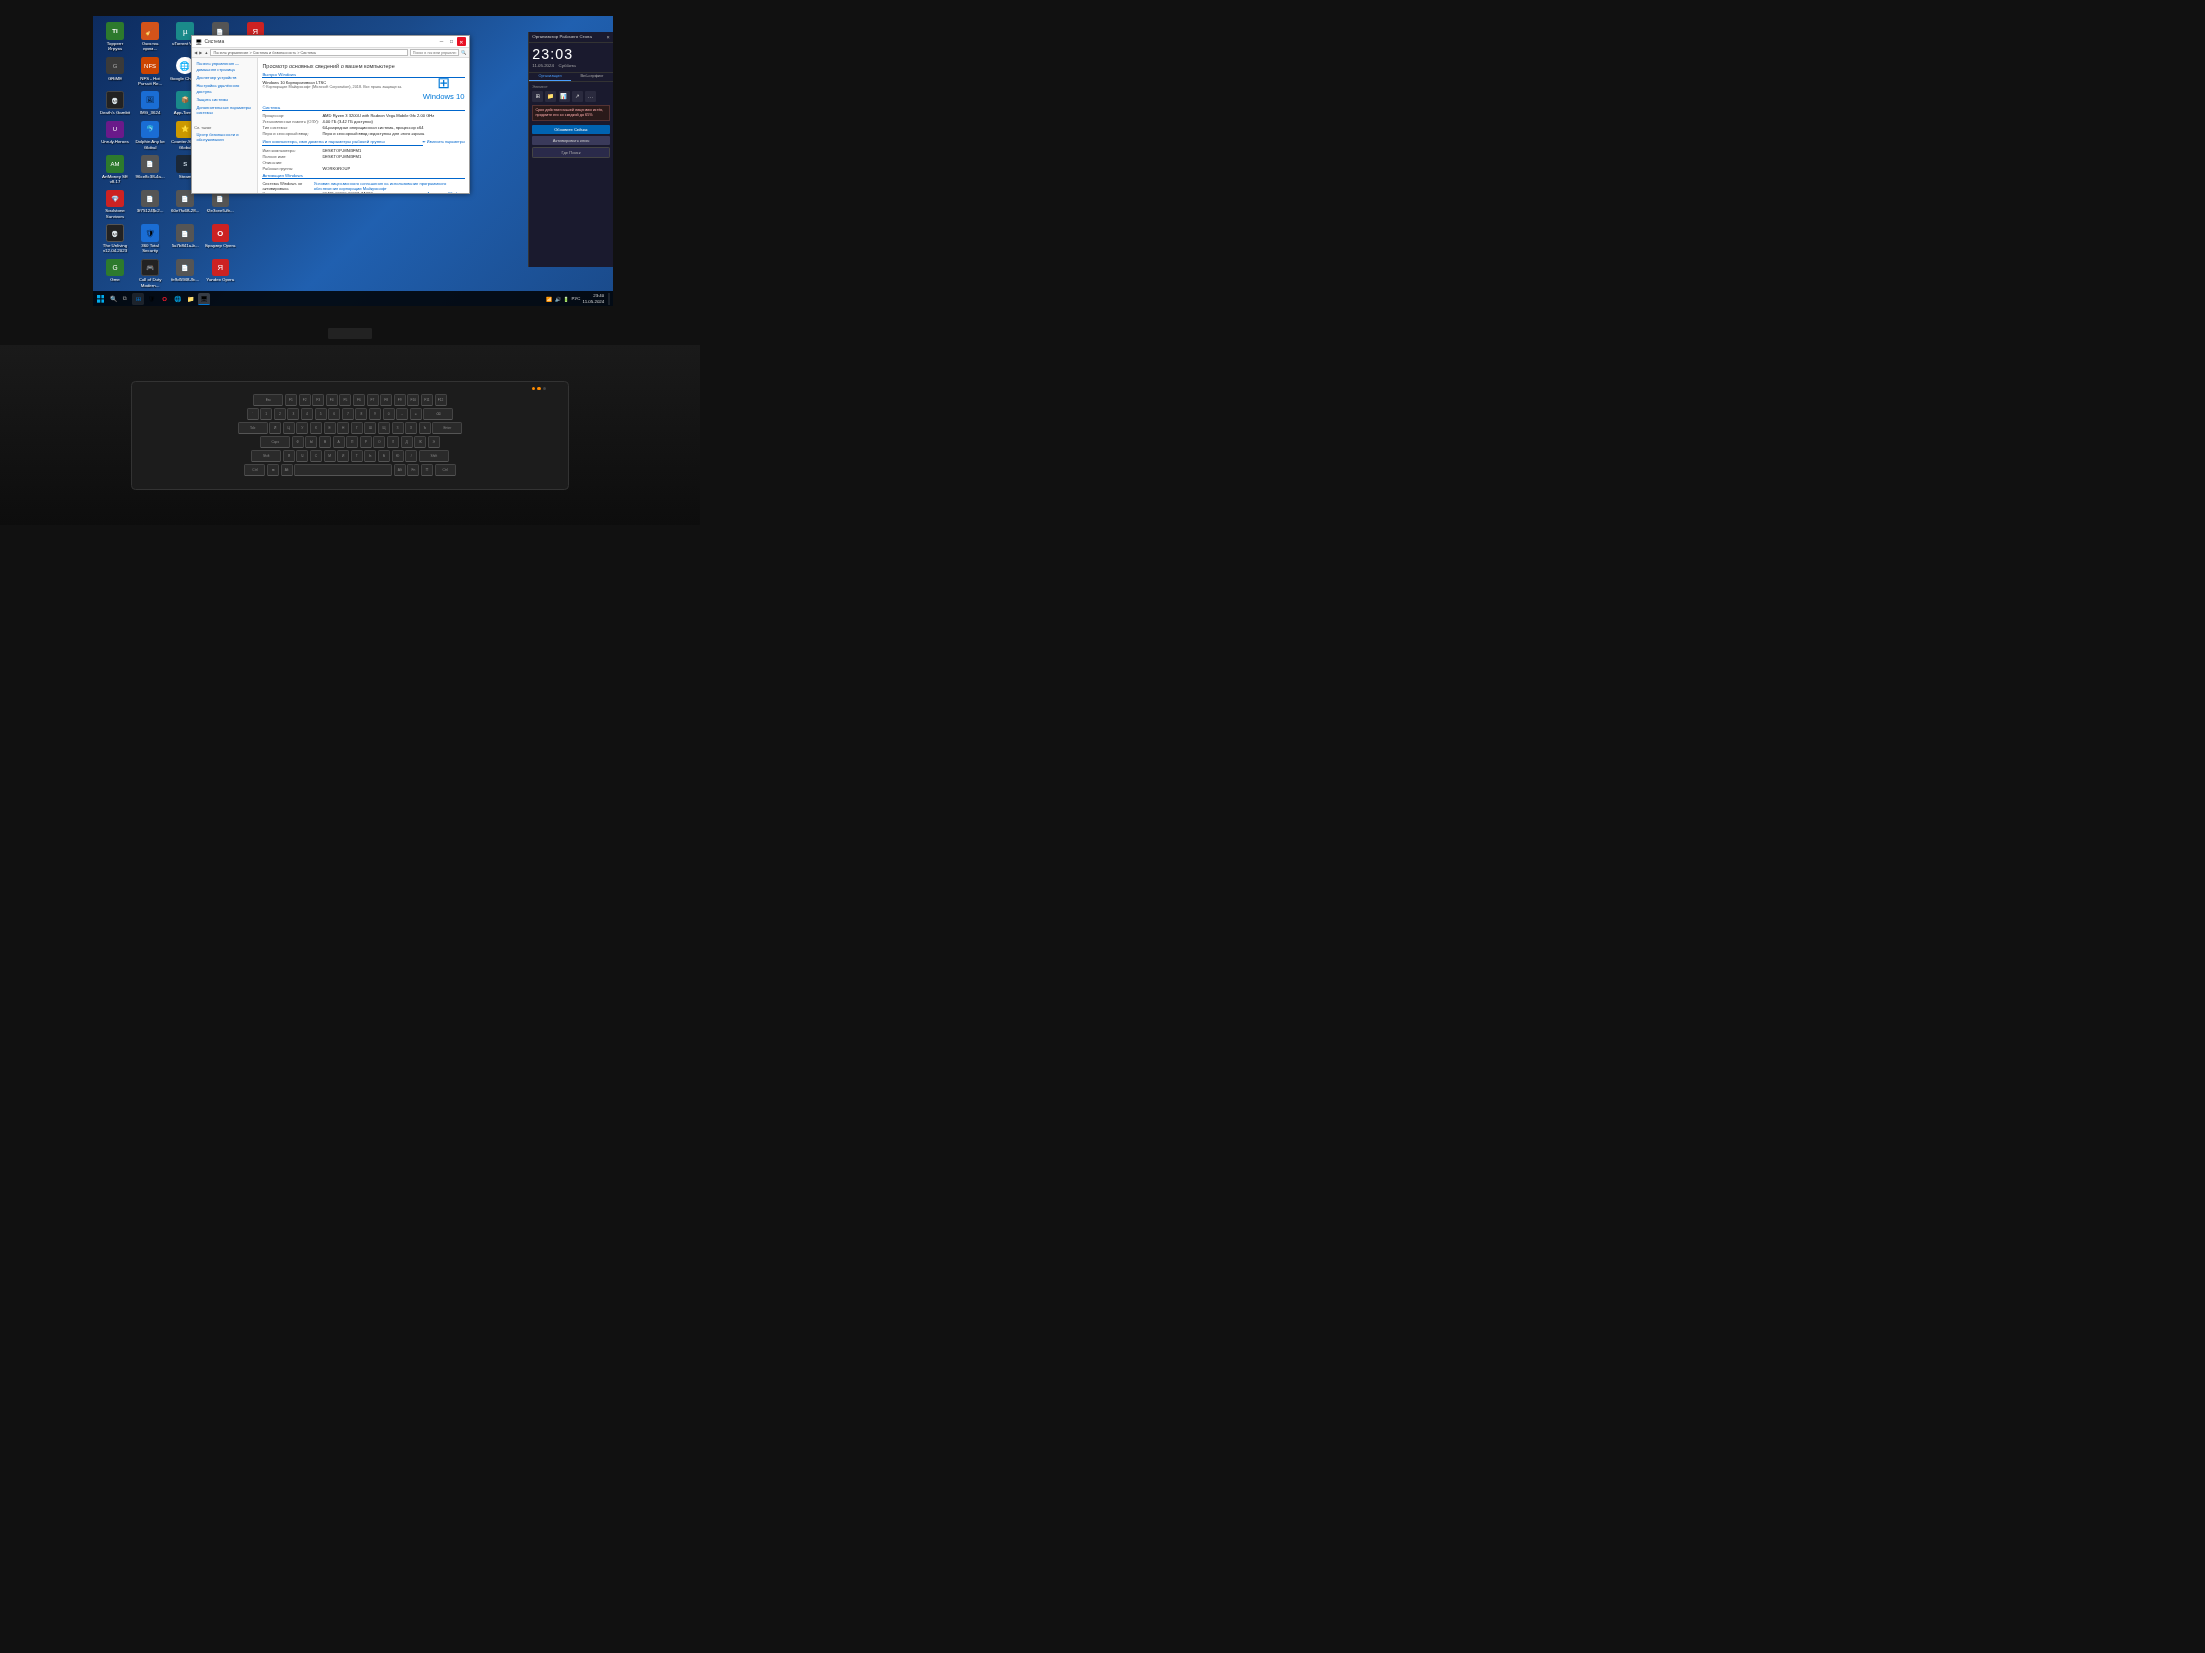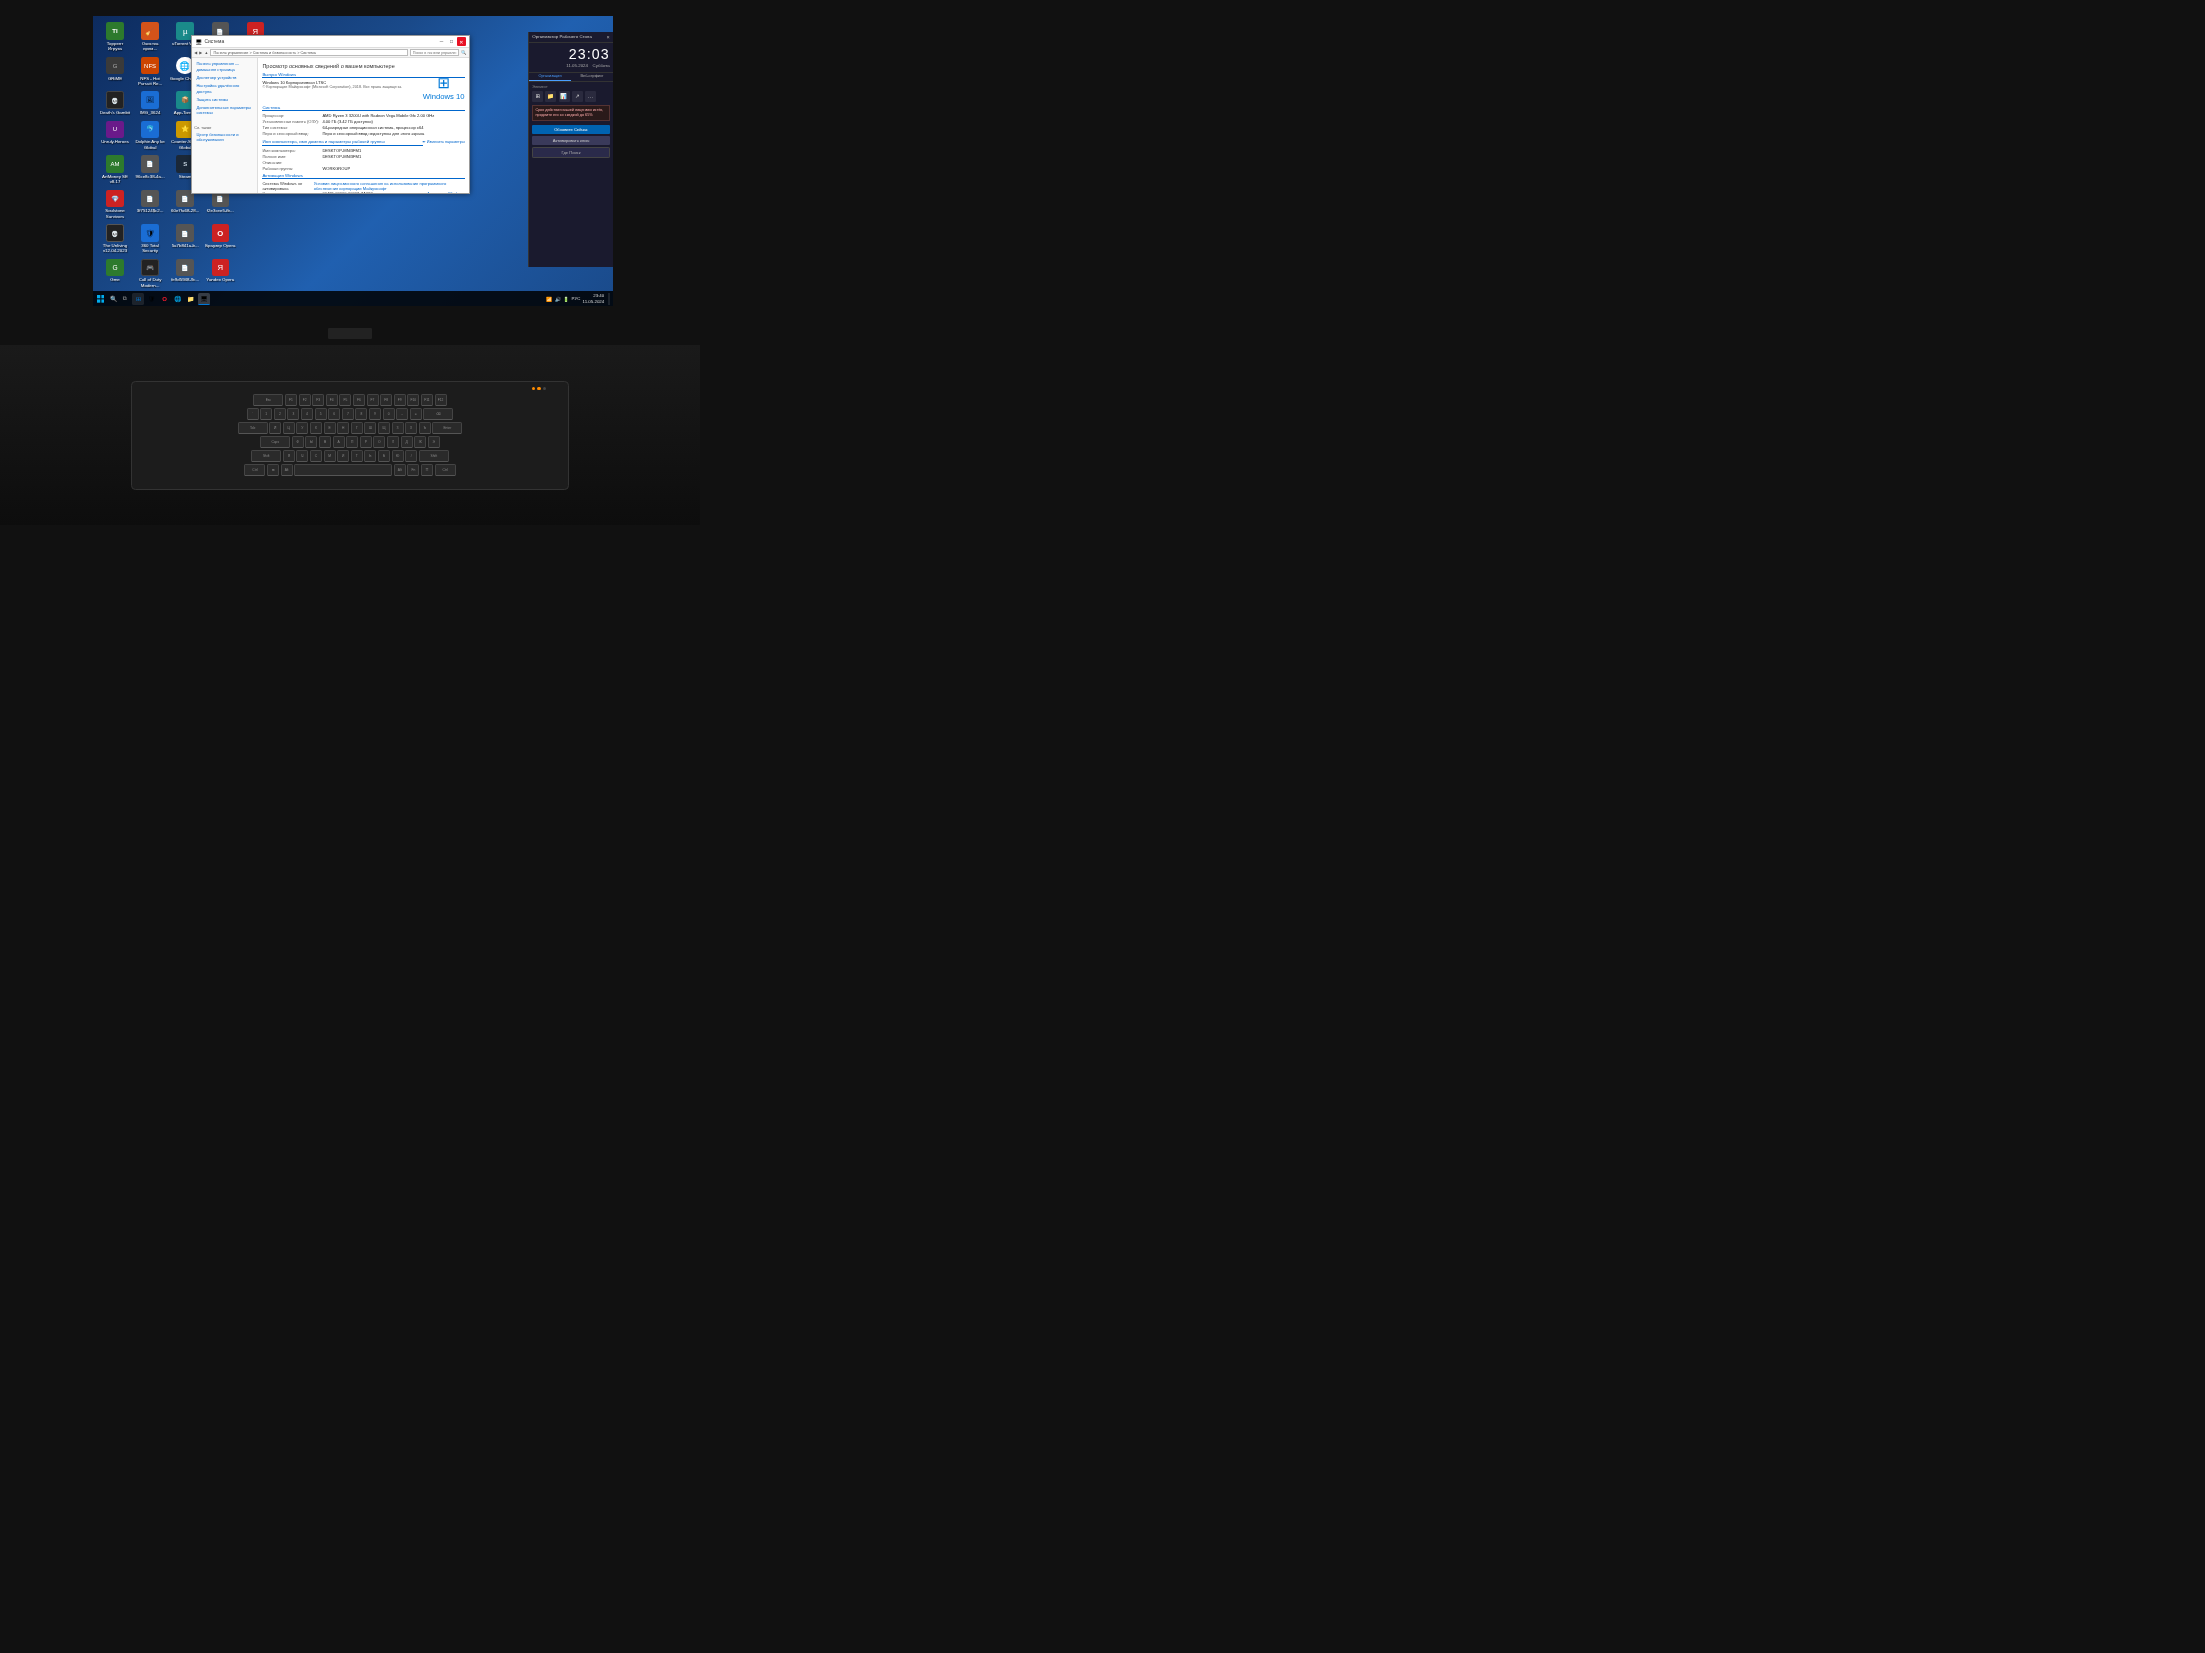--- a/index.html
+++ b/index.html
@@ -310,21 +310,21 @@
       color: #ccc;
     }
 
     .organizer-close {
       cursor: pointer;
       color: #aaa;
       font-size: 5.5px;
     }
 
     .organizer-time {
-      text-align: right;
+      text-align: left;
       padding: 3.3px;
       border-bottom: 0.5px solid #333;
     }
 
     .organizer-clock {
       font-size: 14.2px;
       color: #fff;
       font-weight: 200;
       letter-spacing: 1.1px;
     }

